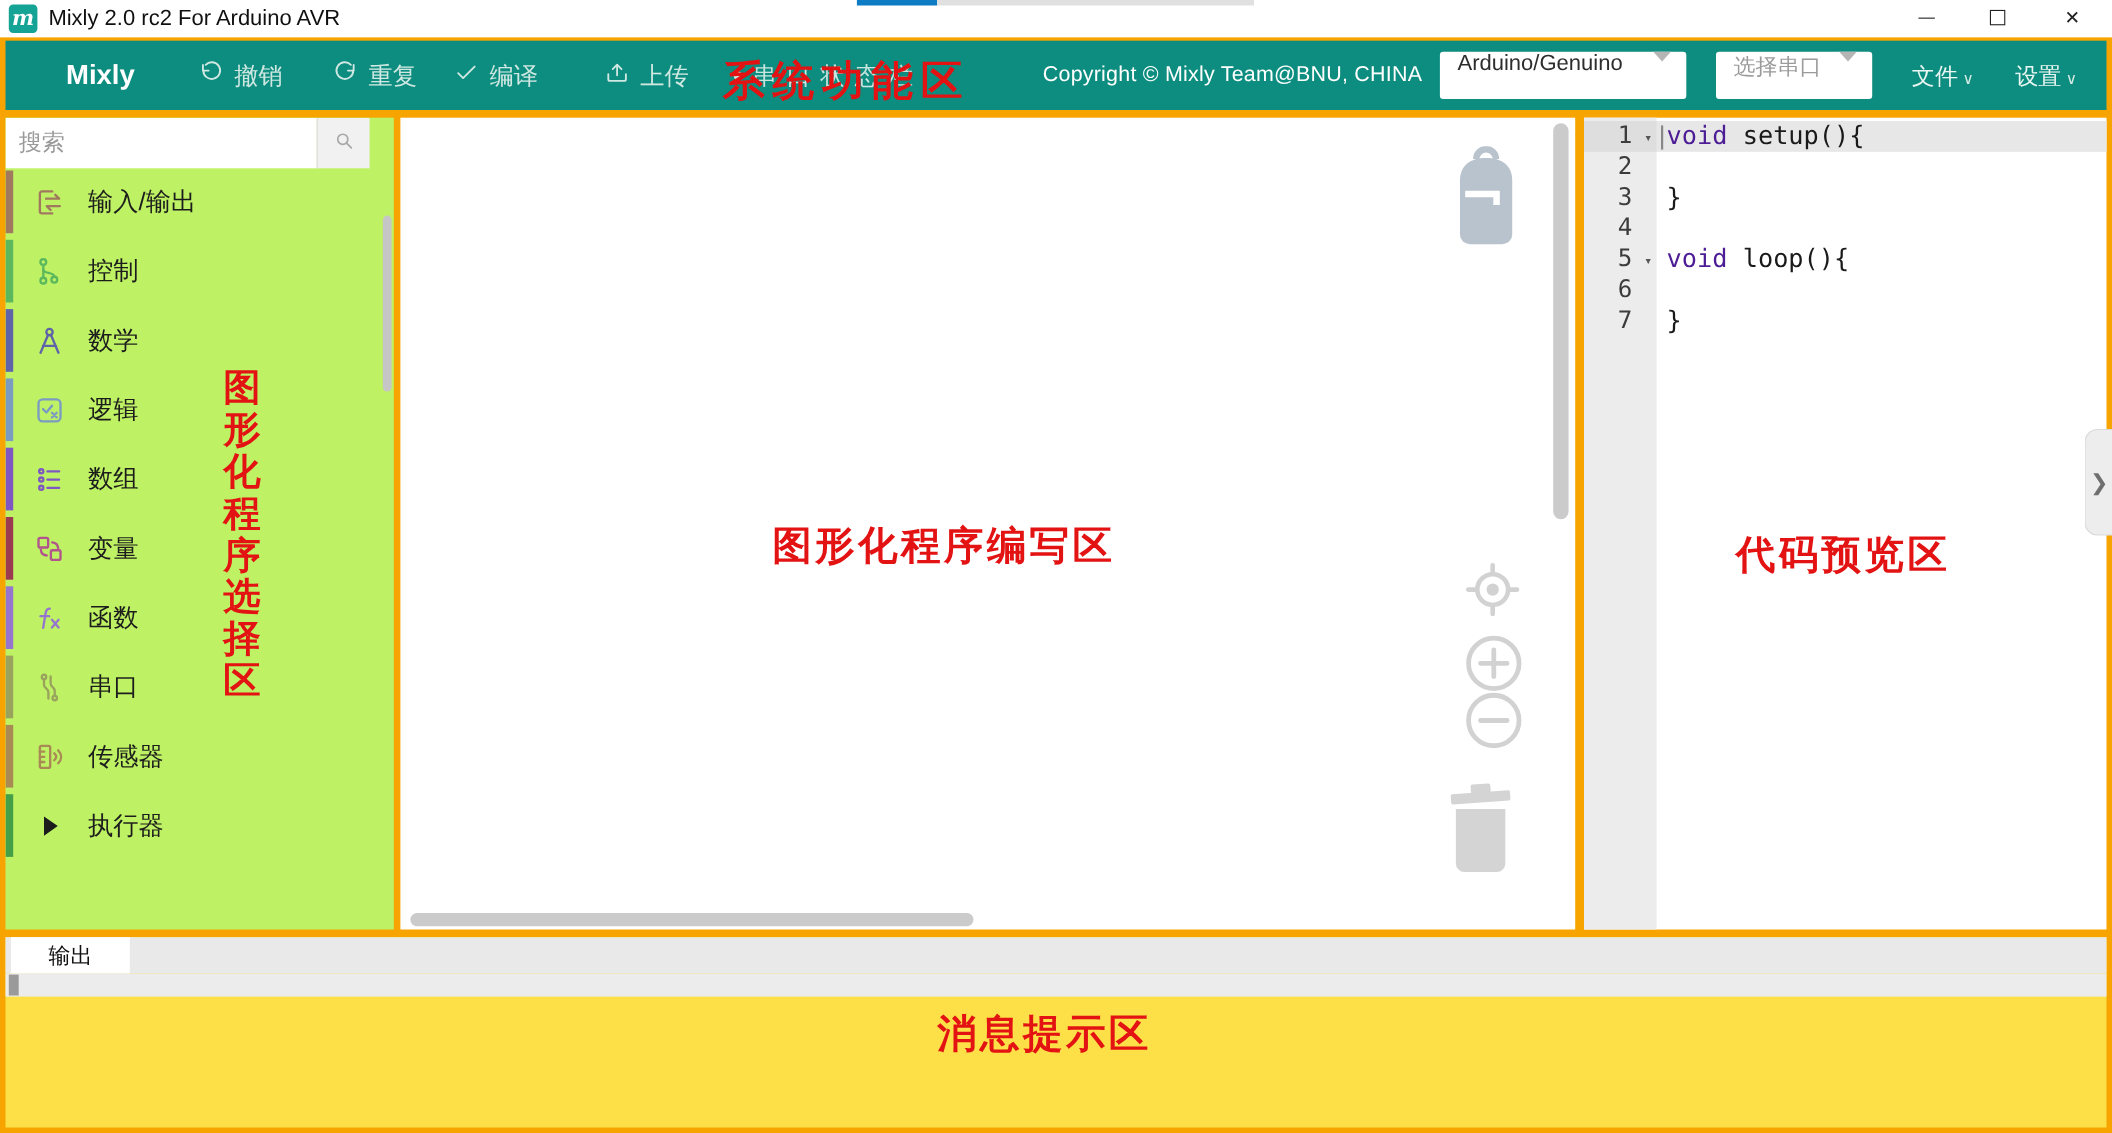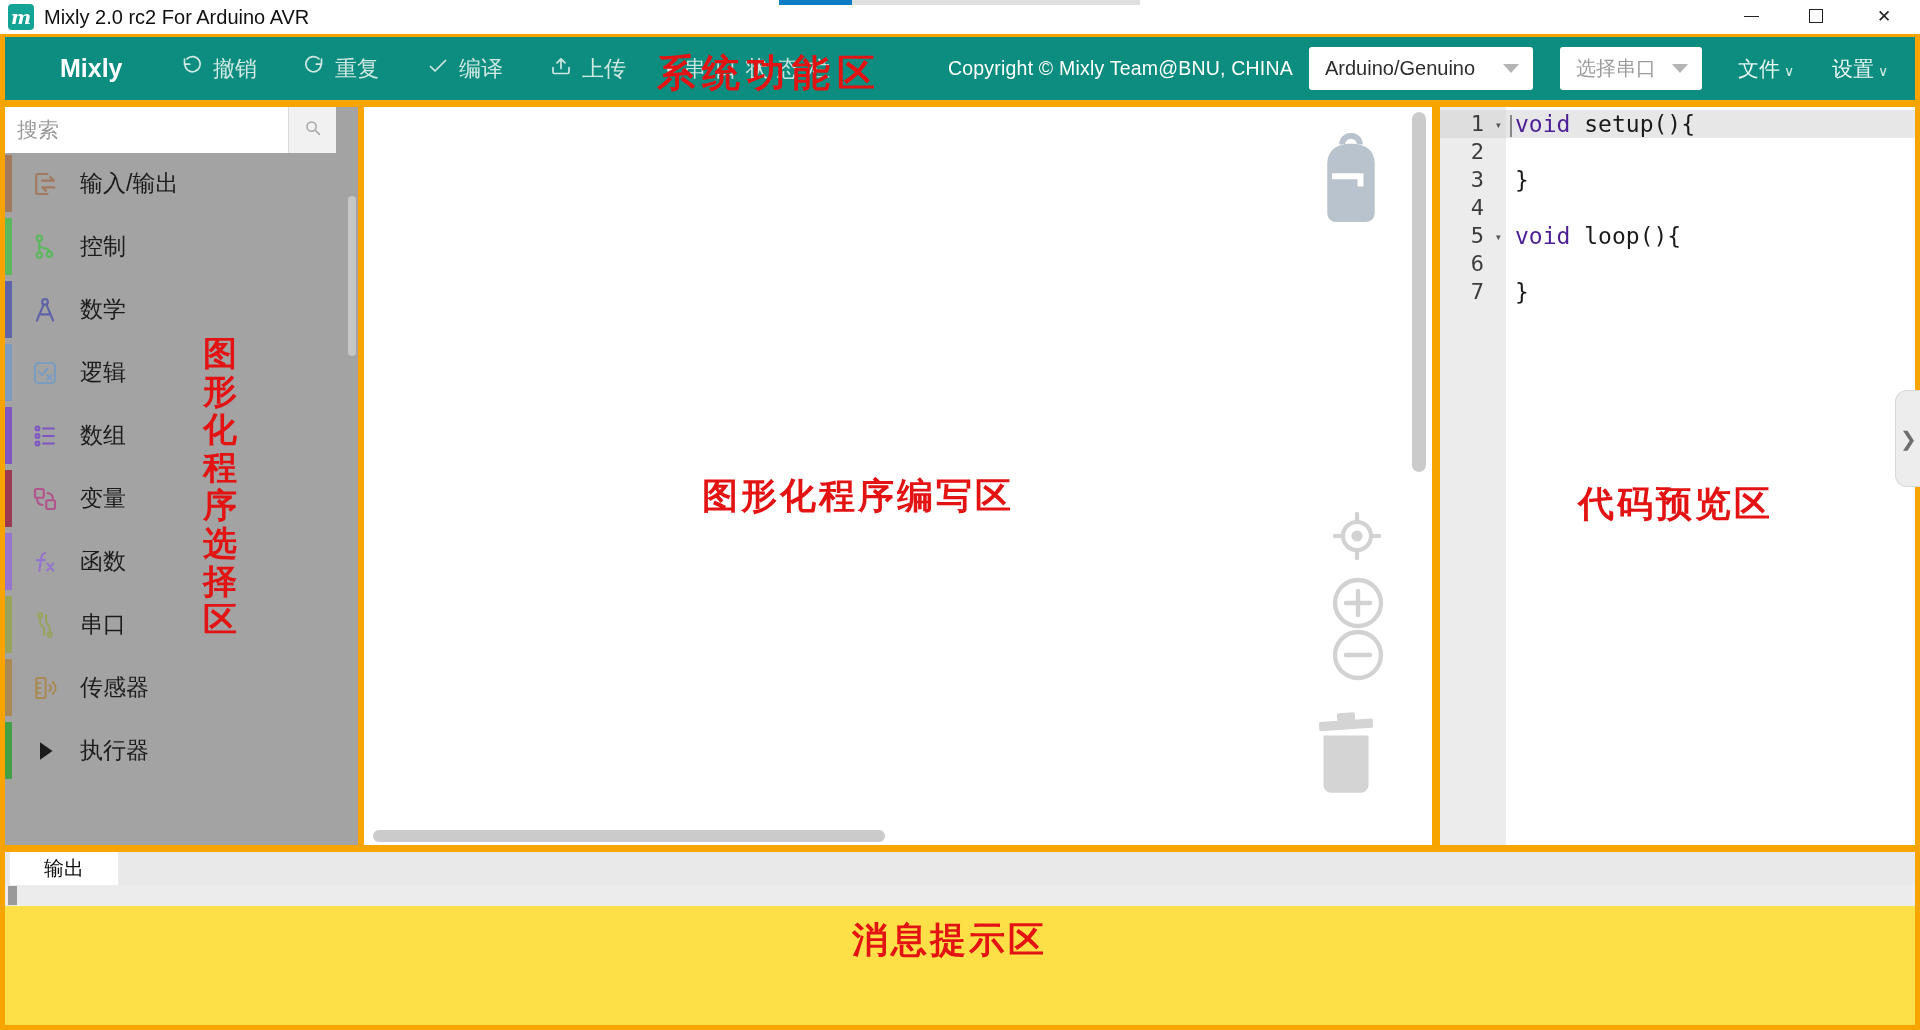--- a/index.html
+++ b/index.html
@@ -19,35 +19,35 @@
   .win-btn{position:absolute;top:0;width:48px;height:32px;display:flex;align-items:center;justify-content:center;color:#222;}
   .win-min{left:1727px;} .win-max{left:1792px;} .win-close{left:1860px;font-size:17px;}
   .min-glyph{width:15px;height:0;border-top:1.6px solid #222;display:block;}
   .max-glyph{width:12px;height:12px;border:1.4px solid #222;display:block;}
   
   .frame{position:absolute;left:0;top:34px;width:1920px;height:996px;background:#f7a400;}
   
   .toolbar{position:absolute;left:5px;top:37px;width:1910px;height:63px;background:#0d8d7f;}
   .tb-item{position:absolute;top:0;height:63px;display:flex;align-items:center;gap:9px;color:#cfe8e2;font-size:22px;cursor:default;}
   .tb-brand{left:55px;color:#ffffff;font-weight:bold;font-size:25px;}
-  .tb-undo{left:175px;} .tb-redo{left:297px;} .tb-compile{left:421px;} .tb-upload{left:544px;}
+  .tb-undo{left:175px;} .tb-redo{left:297px;} .tb-compile{left:407px;} .tb-upload{left:544px;}
   .tb-serial{left:662px;letter-spacing:9px;color:#c9e5df;}
   .bullet-dot{width:8px;height:8px;border-radius:50%;background:#c9e5df;display:inline-block;}
   .tb-copy{left:943px;font-size:19.5px;color:#ffffff;letter-spacing:.2px;}
   .tb-select{position:absolute;top:10px;height:43px;background:#ffffff;border-radius:3px;
-    display:flex;align-items:center;justify-content:space-between;padding:0 14px 0 16px;box-sizing:border-box;}
+    display:flex;align-items:flex-start;justify-content:space-between;padding:0 14px 0 16px;box-sizing:border-box;}
   .tb-board{left:1304px;width:224px;} .tb-port{left:1555px;width:142px;}
   .tb-board .sel-label{color:#2d2d2d;font-size:20px;}
   .tb-port .sel-label{color:#9b9b9b;font-size:20px;}
   .caret-down{width:0;height:0;border-left:8px solid transparent;border-right:8px solid transparent;border-top:9px solid #b5b5b5;margin-left:10px;}
   .tb-menu{color:#e9f6f2;font-size:21px;gap:4px;}
   .tb-file{left:1733px;} .tb-settings{left:1827px;}
   .chev{font-size:14px;color:#d5ebe5;transform:translateY(2px);}
   
-  .sidebar{position:absolute;left:5px;top:107px;width:353px;height:738px;background:#a3a3a3;overflow:hidden;}
+  .sidebar{position:absolute;left:5px;top:107px;width:353px;height:738px;background:#bef264;overflow:hidden;}
   .search-row{position:absolute;left:0;top:0;width:353px;height:46px;}
   .search-input{position:absolute;left:0;top:0;width:283px;height:46px;border:none;outline:none;
     background:#ffffff;font-size:21px;padding:0 12px;box-sizing:border-box;color:#333;font-family:"Liberation Sans",sans-serif;}
   .search-input::placeholder{color:#9a9a9a;}
   .search-btn{position:absolute;left:283px;top:0;width:47px;height:46px;background:#f1f1f1;border-left:1px solid #dcdcdc;
     display:flex;align-items:center;justify-content:center;}
   .cat-list{position:absolute;left:0;top:45px;width:353px;}
   .cat-item{position:relative;height:63px;display:flex;align-items:center;}
   .cat-bar{position:absolute;left:0;top:3px;width:7px;height:57px;}
   .cat-icon{position:absolute;left:24px;top:50%;transform:translateY(-50%);width:32px;height:32px;display:flex;align-items:center;justify-content:center;}

